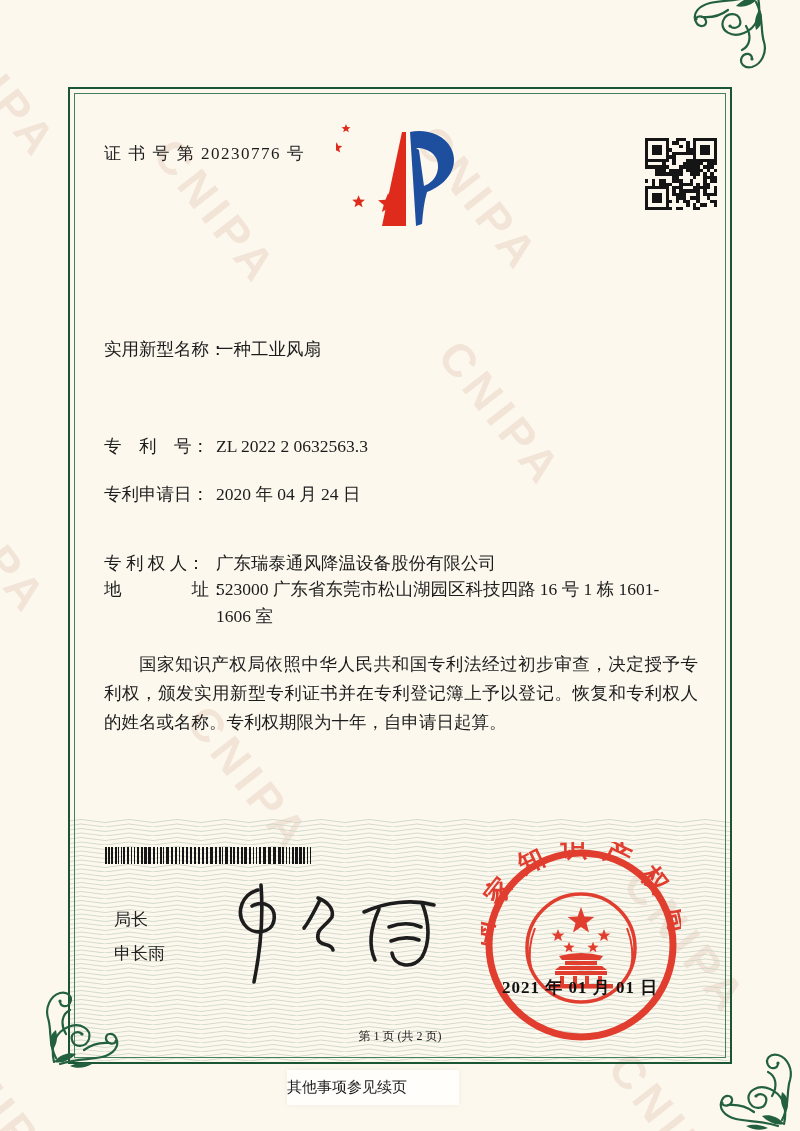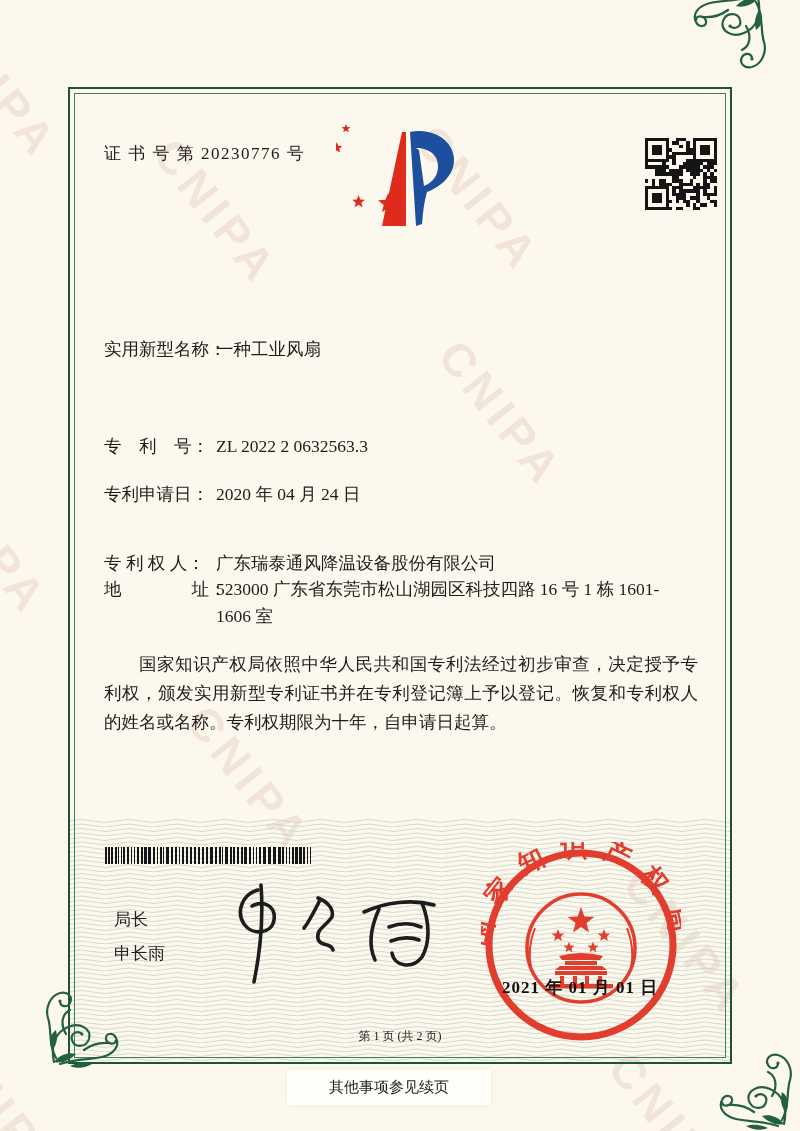--- a/index.html
+++ b/index.html
@@ -50,21 +50,21 @@
   .sig-title{position:absolute; left:114px; top:908px; font-size:17px;
     font-family:"Liberation Sans","DejaVu Sans",sans-serif; color:#222;}
   .sig-name{position:absolute; left:114px; top:942px; font-size:17px;
     font-family:"Liberation Sans","DejaVu Sans",sans-serif; color:#222;}
   .signature{position:absolute; left:224px; top:882px;}
   .seal{position:absolute; left:481px; top:842px; opacity:.93;}
   .seal-date{position:absolute; left:502px; top:976px; font-size:17px; font-weight:bold;
     letter-spacing:1px; color:#111; white-space:nowrap;}
   .page-no{position:absolute; left:0; top:1028px; width:100%; text-align:center; font-size:12px;}
   .note{position:absolute; left:287px; top:1070px; width:172px; background:#fffefb;
-    box-shadow:0 0 6px rgba(0,0,0,0.06); text-align:center; font-size:15px; padding:8px 16px;}
+    box-shadow:0 0 6px rgba(0,0,0,0.06); font-size:15px; padding:8px 0;}
 </style>
 </head>
 <body>
 
 <div class="page">
 
   <div class="wm" style="left:-35px;top:2px">CNIPA</div>
   <div class="wm" style="left:185px;top:128px">CNIPA</div>
   <div class="wm" style="left:447px;top:115px">CNIPA</div>
   <div class="wm" style="left:470px;top:330px">CNIPA</div>

